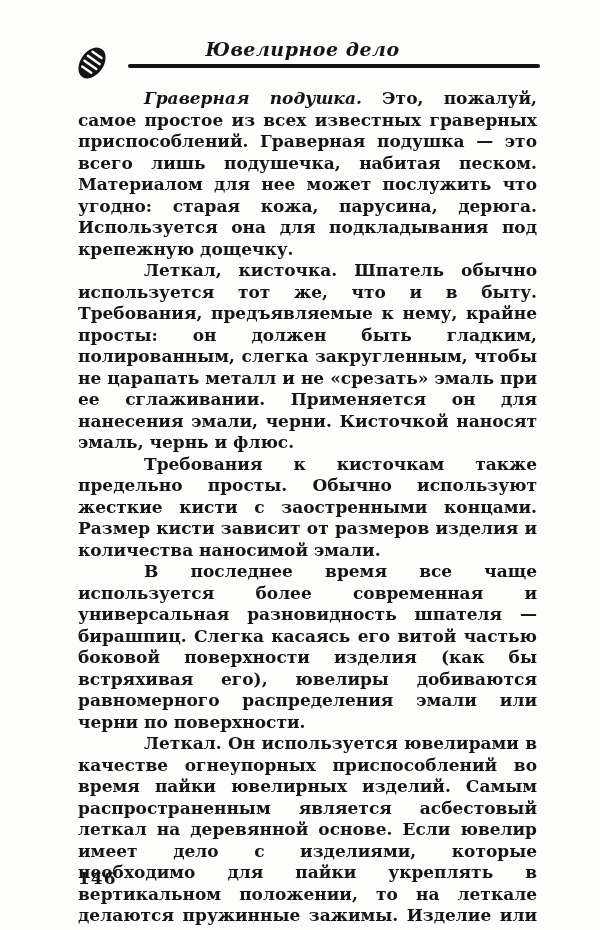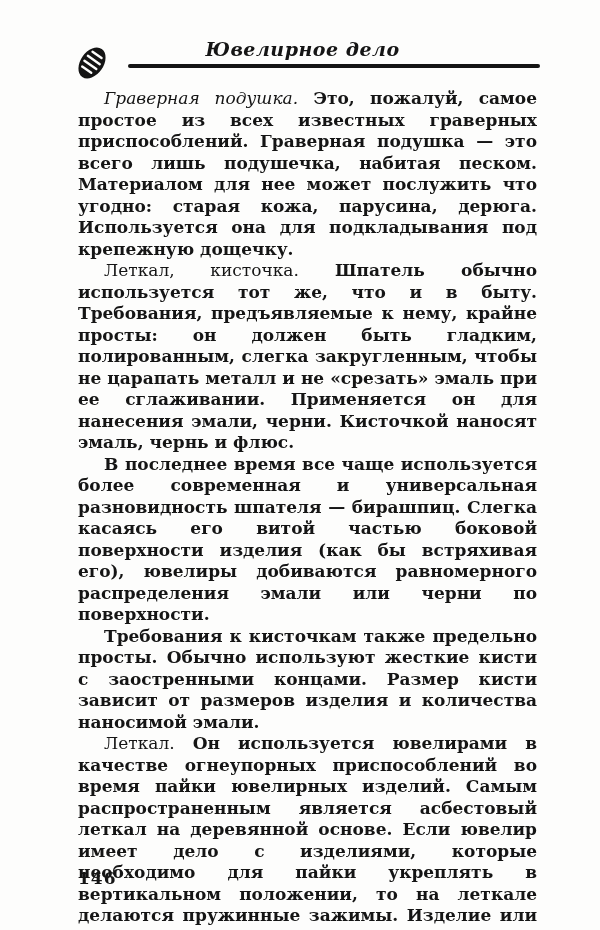--- a/index.html
+++ b/index.html
@@ -64,21 +64,21 @@
     text-align: justify;
     text-justify: inter-word;
   }
   .text-block p {
     margin: 0;
     padding: 0;
   }
   .text-block p.indent {
     text-indent: 26px;
   }
-  .lead { font-weight: normal; }
+  .lead { font-weight: bold; margin-left: 40px; }
   .lead.italic { font-style: italic; }
 
   
   .folio {
     position: absolute;
     left: 78px;
     top: 868px;
     font-size: 17px;
     font-weight: bold;
     letter-spacing: 1px;
@@ -106,22 +106,22 @@
     <div class="head-title">Ювелирное дело</div>
     <div class="head-rule"></div>
   </div>
 
   <div class="text-block">
 
     <p class="indent"><span class="lead italic">Граверная подушка.</span> <span>Это, пожалуй, самое простое из всех известных граверных приспособлений. Граверная подушка — это всего лишь подушечка, набитая песком. Материалом для нее может послужить что угодно: старая кожа, парусина, дерюга. Используется она для подкладывания под крепежную дощечку.</span></p>
 
     <p class="indent"><span class="lead">Леткал, кисточка.</span> <span>Шпатель обычно используется тот же, что и в быту. Требования, предъявляемые к нему, крайне просты: он должен быть гладким, полированным, слегка закругленным, чтобы не царапать металл и не «срезать» эмаль при ее сглаживании. Применяется он для нанесения эмали, черни. Кисточкой наносят эмаль, чернь и флюс.</span></p>
 
+    <p class="indent"><span class="lead"></span> <span>Требования к кисточкам также предельно просты. Обычно используют жесткие кисти с заостренными концами. Размер кисти зависит от размеров изделия и количества наносимой эмали.</span></p>
+
     <p class="indent"><span class="lead"></span> <span>В последнее время все чаще используется более современная и универсальная разновидность шпателя — бирашпиц. Слегка касаясь его витой частью боковой поверхности изделия (как бы встряхивая его), ювелиры добиваются равномерного распределения эмали или черни по поверхности.</span></p>
-
-    <p class="indent"><span class="lead"></span> <span>Требования к кисточкам также предельно просты. Обычно используют жесткие кисти с заостренными концами. Размер кисти зависит от размеров изделия и количества наносимой эмали.</span></p>
 
     <p class="indent"><span class="lead">Леткал.</span> <span>Он используется ювелирами в качестве огнеупорных приспособлений во время пайки ювелирных изделий. Самым распространенным является асбестовый леткал на деревянной основе. Если ювелир имеет дело с изделиями, которые необходимо для пайки укреплять в вертикальном положении, то на леткале делаются пружинные зажимы. Изделие или его часть помещаются между парными про-</span></p>
   </div>
 
   <div class="folio">146</div>
 
 </div>
 
 </body></html>

